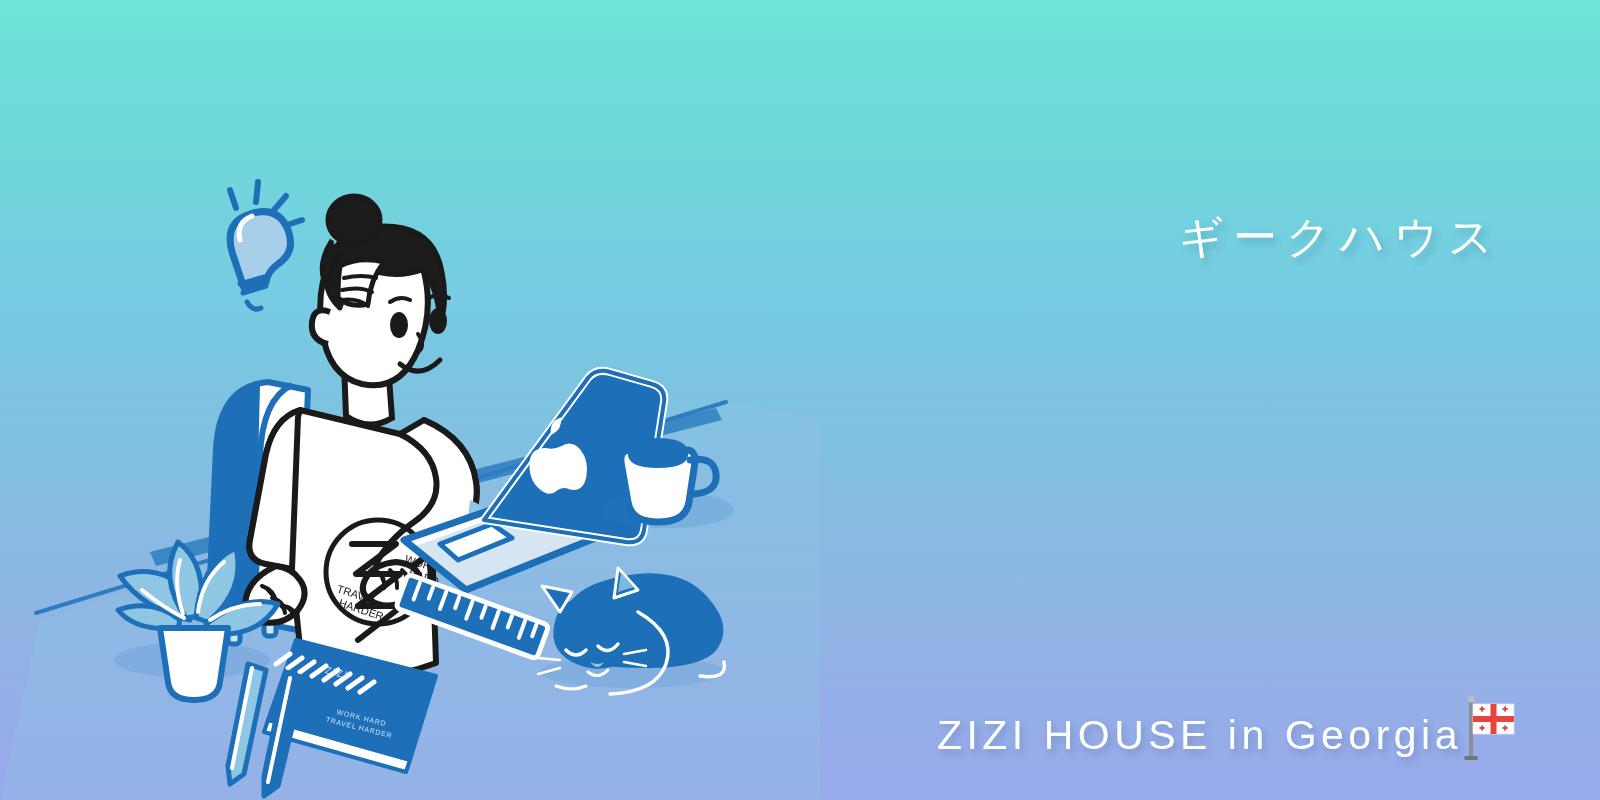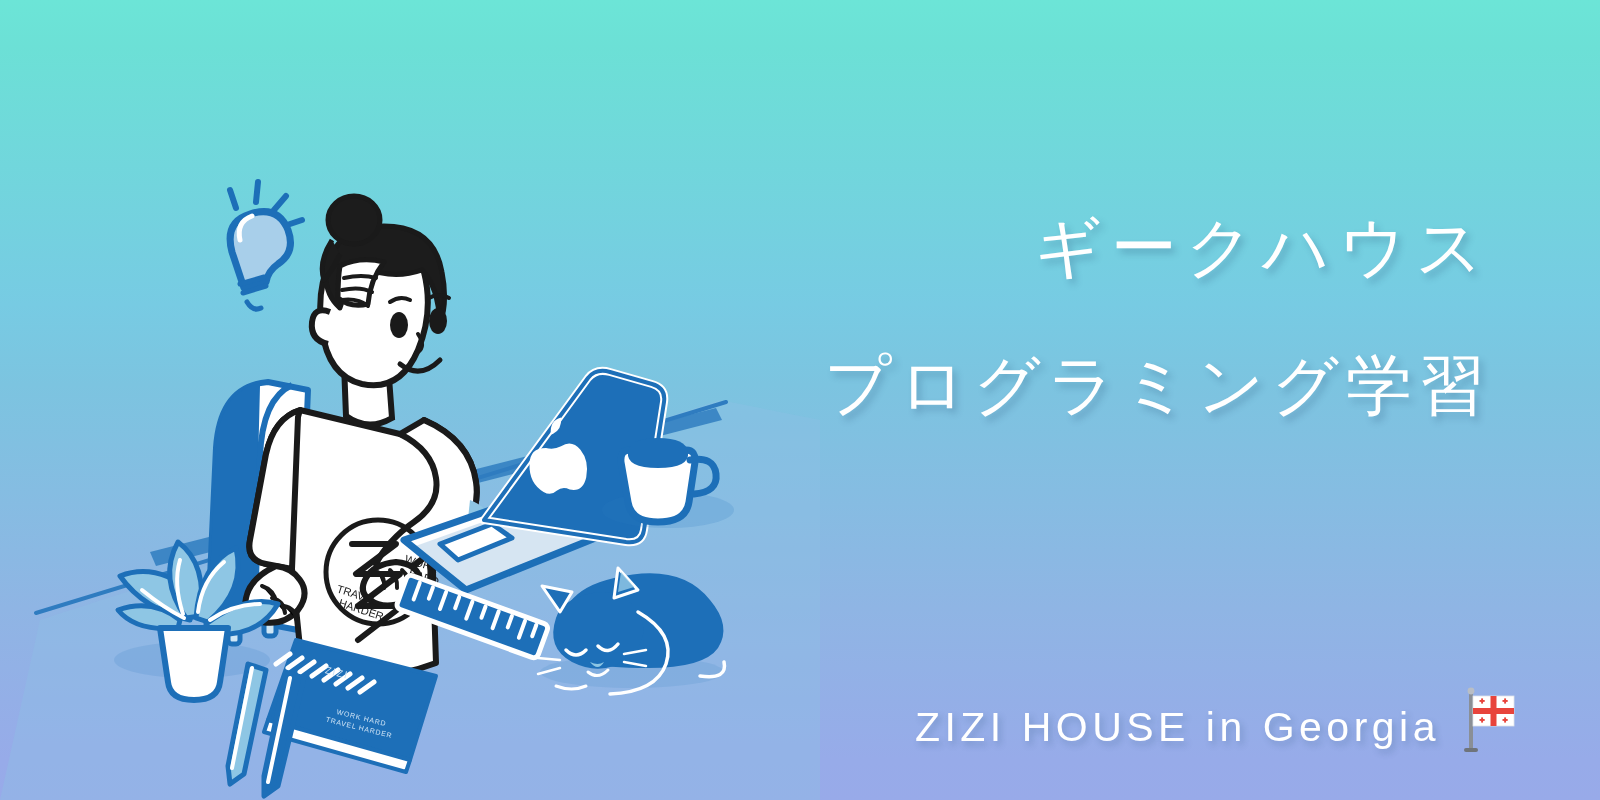--- a/index.html
+++ b/index.html
@@ -16,33 +16,33 @@
   
   #illus{position:absolute;left:0;top:120px;width:820px;height:680px;}
 
   
   #copy{
     position:absolute;right:92px;top:170px;width:780px;
     text-align:right;
   }
   .head-line{
     color:#ffffff;
-    font-size:66px;
+    font-size:44px;
     line-height:122px;
     letter-spacing:9px;
     font-weight:400;
     white-space:nowrap;
     text-shadow:4px 5px 7px rgba(40,80,120,0.28);
-    margin:16px;
+    margin:6px;
   }
   .head-line.l3{letter-spacing:7px;}
 
   #footer-row{
-    position:absolute;right:84px;bottom:52px;
-    display:flex;align-items:flex-end;gap:22px;
+    position:absolute;right:84px;bottom:44px;
+    display:flex;align-items:flex-end;
   }
   #brand{
     color:#ffffff;font-size:41px;letter-spacing:4.5px;
     white-space:nowrap;line-height:1;
     text-shadow:3px 4px 6px rgba(40,80,120,0.25);
   }
   #flag{display:block;width:54px;height:66px;margin-bottom:-4px;}
 </style>
 </head>
 <body>
@@ -295,21 +295,20 @@
       </g>
       <g>
         <path d="M286 552 l18 6 l-26 108 l-14 10 l0 -20 z" fill="#1d6fb8" stroke="#1d6fb8" stroke-width="5" stroke-linejoin="round"></path>
         <path d="M290 558 l-22 104" stroke="#ffffff" stroke-width="4" fill="none" stroke-linecap="round"></path>
       </g>
     </svg>
   </div>
 
   <div id="copy">
     <div class="head-line l1">ギークハウス</div>
-    <div class="head-line l3">プログラミング学習</div>
   </div>
 
   <div id="footer-row">
     <div id="brand">ZIZI HOUSE in Georgia</div>
     <svg id="flag" viewBox="0 0 54 66">
       <rect x="7" y="6" width="4" height="58" rx="2" fill="#8a8f96"></rect>
       <circle cx="9" cy="5" r="3.4" fill="#b9bec5"></circle>
       <rect x="2" y="62" width="14" height="4" rx="2" fill="#6f747b"></rect>
       <rect x="11" y="10" width="41" height="30" fill="#ffffff" stroke="#dfe3ea" stroke-width="0.8"></rect>
       <rect x="28.5" y="10" width="6" height="30" fill="#e8443c"></rect>

